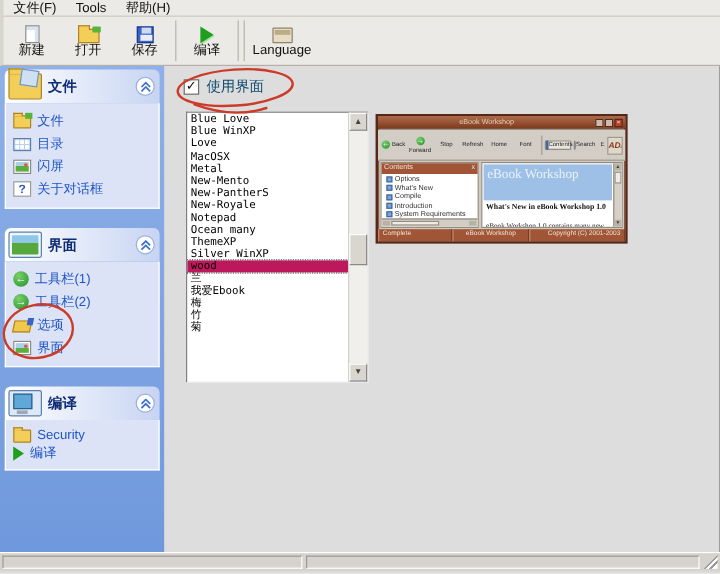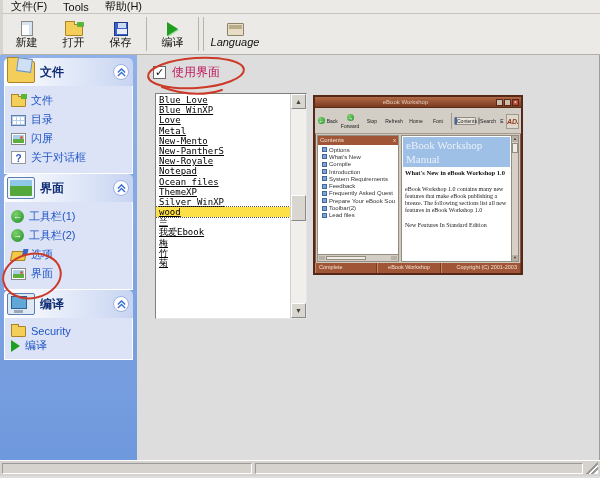--- a/index.html
+++ b/index.html
@@ -13,21 +13,21 @@
 
   
   .menubar { height:14px; background:#eceae6; border-bottom:1px solid #c9c5bc; border-left:3px solid #d8d5cf;
              display:flex; align-items:center; font-size:11px; color:#111; }
   .menu-item { padding:1px 8px; cursor:default; }
 
   
   .toolbar { height:41px; background:#eceae6; border-bottom:1px solid #b5b1a8; border-left:3px solid #d8d5cf;
              display:flex; align-items:stretch; }
   .tb-btn { width:47px; display:flex; flex-direction:column; align-items:center; justify-content:center; gap:1px; }
-  .tb-btn.wide { width:58px;font-style:italic; }
+  .tb-btn.wide { width:58px; }
   .tb-label { font-size:11px; color:#111; line-height:11px; white-space:nowrap; }
   .tb-sep { width:1px; background:#b8b4aa; margin:3px 2px; }
   .ticon { height:16px; display:flex; align-items:flex-end; justify-content:center; }
   .i-newdoc { width:12px; height:15px; background:#fff; border:1px solid #8a8a8a;
               box-shadow:inset -3px 3px 0 #d8e4f2; }
   .i-folder { position:relative; width:18px; height:12px; background:#f3cf5a; border:1px solid #ae8325; border-radius:1px; }
   .i-folder::before { content:""; position:absolute; left:-1px; top:-4px; width:8px; height:3px; background:#f3cf5a; border:1px solid #ae8325; border-bottom:none; }
   .i-folder::after { content:""; position:absolute; right:-2px; top:-3px; width:7px; height:5px; background:#59b43a; border-radius:1px; }
   .i-save { position:relative; width:14px; height:14px; background:#3a62c8; border:1px solid #1d3a86; }
   .i-save::before { content:""; position:absolute; left:3px; top:0; width:8px; height:5px; background:#cfd9f2; }
@@ -37,21 +37,21 @@
   .i-about::before { content:"?"; position:absolute; right:0; top:-2px; font-size:15px; font-weight:bold; color:#3a62c8; }
   .i-about::after { content:""; position:absolute; left:0; top:4px; width:9px; height:4px; background:#f0c84a; border:1px solid #ae8325; transform:rotate(45deg); }
   .i-lang { position:relative; width:17px; height:13px; background:#e7ddc4; border:1px solid #8d8369; border-radius:1px; }
   .i-lang::before { content:""; position:absolute; left:1px; top:1px; right:1px; height:4px; background:#b9ac86; }
 
   
   .bodyrow { display:flex; height:405px; border-right:1px solid #9e9e9e; }
 
   
   .sidebar { width:137px; background:linear-gradient(#8fb0e8,#6f99dd); padding:3px 4px 0 4px; flex:none; }
-  .group { margin-bottom:0; border-radius:5px 5px 0 0; }
+  .group { margin-bottom:16px; border-radius:5px 5px 0 0; }
   .group-header { height:28px; display:flex; align-items:center; padding:0 4px 0 3px; border-radius:5px 5px 0 0;
                   background:linear-gradient(90deg,#ffffff,#c7d4f2); }
   .gtitle { font-size:12px; font-weight:bold; color:#0f2d75; flex:1; margin-left:5px; }
   .chev { width:16px; height:16px; border-radius:50%; background:#fff; border:1px solid #9ab0dd;
           display:flex; align-items:center; justify-content:center; }
   .group-items { background:#dce3f7; border:1px solid #fff; border-top:none; padding:5px 4px 6px 6px; }
   .side-item { display:flex; align-items:center; gap:5px; height:19px; font-size:11px; color:#1f55c4; cursor:pointer; }
   .side-item span.lbl { white-space:nowrap; }
   .g3 .side-item { height:15px; }
 
@@ -81,35 +81,35 @@
   .s-circle { width:13px; height:13px; border-radius:50%; background:radial-gradient(circle at 35% 30%, #7cd06a, #1f8f2a); color:#fff; font-size:9px; line-height:13px; text-align:center; }
   .s-paint { background:#f0c84a; border:1px solid #ae8325; height:10px; margin-top:2px; transform:skewX(-12deg); }
   .s-paint::after { content:""; position:absolute; right:-2px; top:-3px; width:5px; height:6px; background:#3a62c8; }
   .s-play { width:0; height:0; border-left:9px solid #1f9e1f; border-top:6px solid transparent; border-bottom:6px solid transparent; }
 
   
   .content { position:relative; flex:1; background:#dddddd; }
 
   .chk-row { position:absolute; left:16px; top:9px; display:flex; align-items:center; gap:6px; cursor:pointer; }
   .chk { width:13px; height:13px; background:#fff; border:1px solid #6a6a6a; font-size:11px; line-height:11px; text-align:center; color:#111; }
-  .chk-label { font-size:12px; color:#be185d; }
+  .chk-label { font-size:12px; color:#0c4a6e; }
 
   .listbox { position:absolute; left:18px; top:38px; width:152px; height:226px; background:#fff;
              border:1px solid #808080; border-right-color:#e6e6e6; border-bottom-color:#e6e6e6; display:flex; }
   .list-items { flex:1; overflow:hidden; padding-top:1px; }
-  .list-item { height:10.2px; font-family:"DejaVu Sans Mono", monospace; font-size:9px; line-height:10px; color:#000; padding-left:3px; white-space:nowrap;text-decoration:underline; }
-  .list-item.selected { background:#fde047; outline:1px dotted #555; }
+  .list-item { height:10.2px; font-family:"DejaVu Sans Mono", monospace; font-size:9px; line-height:10px; color:#000; padding-left:3px; white-space:nowrap; }
+  .list-item.selected { background:#be185d; outline:1px dotted #555; }
   .vscroll { width:16px; flex:none; background:#f0efec; border-left:1px solid #d0d0d0; display:flex; flex-direction:column; }
   .sb-btn { height:15px; background:#d9d6cf; border:1px solid #fff; border-right-color:#8a8a8a; border-bottom-color:#8a8a8a;
             font-size:7px; color:#444; text-align:center; line-height:13px; }
   .sb-track { flex:1; position:relative; }
   .sb-thumb { position:absolute; left:0; right:0; top:86px; height:26px; background:#d9d6cf; border:1px solid #fff; border-right-color:#8a8a8a; border-bottom-color:#8a8a8a; }
 
   
-  .preview { position:absolute; left:176px; top:40px; width:210px; height:180px; background:#cfc9c0;
+  .preview { position:absolute; left:176px; top:40px; width:210px; height:108px; background:#cfc9c0;
              border:2px solid #56281a; box-shadow:0 0 0 1px #8a5a44 inset; }
   .pv-title { position:absolute; left:0; top:0; right:0; height:11px; background:linear-gradient(#b06a46,#7c3a20);
               border-bottom:1px solid #5a2a18; display:flex; align-items:center; }
   .pv-title-text { flex:1; text-align:center; font-size:6px; color:#e3cdbc; line-height:10px; }
   .pv-winbtns { display:flex; gap:1px; margin-right:2px; }
   .pv-winbtn { width:7px; height:7px; background:#cbbcae; border:1px solid #5a2a18; font-size:5px; line-height:5px; text-align:center; color:#5a2a18; }
   .pv-winbtn.close { background:#b5442f; color:#fff; }
   .pv-toolbar { position:absolute; left:0; top:11px; right:0; height:26px; background:#d2cdc5; border-bottom:1px solid #a39a8d;
                 display:flex; align-items:center; padding:1px 2px 0 2px; }
   .pv-btn { width:22px; text-align:center; font-size:5px; color:#222; flex:none; }
@@ -300,26 +300,27 @@
       <label class="chk-row">
         <span class="chk">✓</span>
         <span class="chk-label">使用界面</span>
       </label>
 
       <div class="listbox">
         <div class="list-items">
           <div class="list-item">Blue Love</div>
           <div class="list-item">Blue WinXP</div>
           <div class="list-item">Love</div>
+          <div class="list-item">MacOSX</div>
           <div class="list-item">Metal</div>
           <div class="list-item">New-Mento</div>
           <div class="list-item">New-PantherS</div>
           <div class="list-item">New-Royale</div>
           <div class="list-item">Notepad</div>
-          <div class="list-item">Ocean files</div>
+          <div class="list-item">Ocean many</div>
           <div class="list-item">ThemeXP</div>
           <div class="list-item">Silver WinXP</div>
           <div class="list-item selected">wood</div>
           <div class="list-item">兰</div>
           <div class="list-item">我爱Ebook</div>
           <div class="list-item">梅</div>
           <div class="list-item">竹</div>
           <div class="list-item">菊</div>
         </div>
         <div class="vscroll">
@@ -428,21 +429,20 @@
                   <span>Lead files</span>
                 </div>
             </div>
             <div class="pv-hscroll">
                 <span class="pv-hthumb"></span>
               </div>
           </div>
           <div class="pv-right">
             <div class="pv-banner">
               <div>eBook Workshop</div>
-              <div>Manual</div>
             </div>
             <div class="pv-head2">What's New in eBook Workshop 1.0</div>
             <div class="pv-para">eBook Workshop 1.0 contains many new features that make eBook publishing a breeze. The following sections list all new features in eBook Workshop 1.0</div>
             <div class="pv-note">New Features In Standard Edition</div>
             <div class="pv-vscroll">
               <span class="a up">▲</span>
               <span class="pv-vthumb"></span>
               <span class="a dn">▼</span>
             </div>
           </div>

